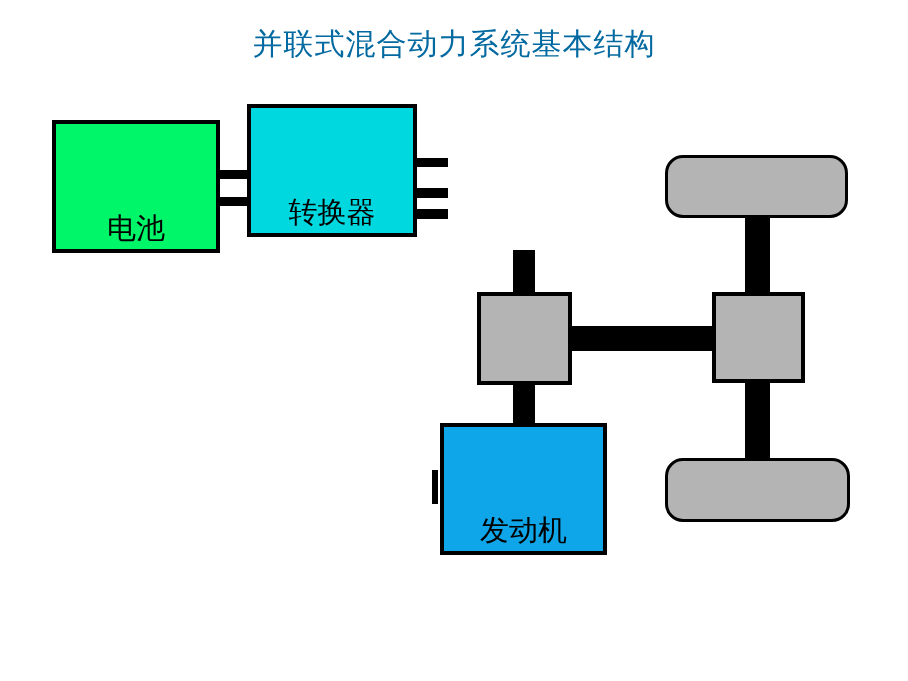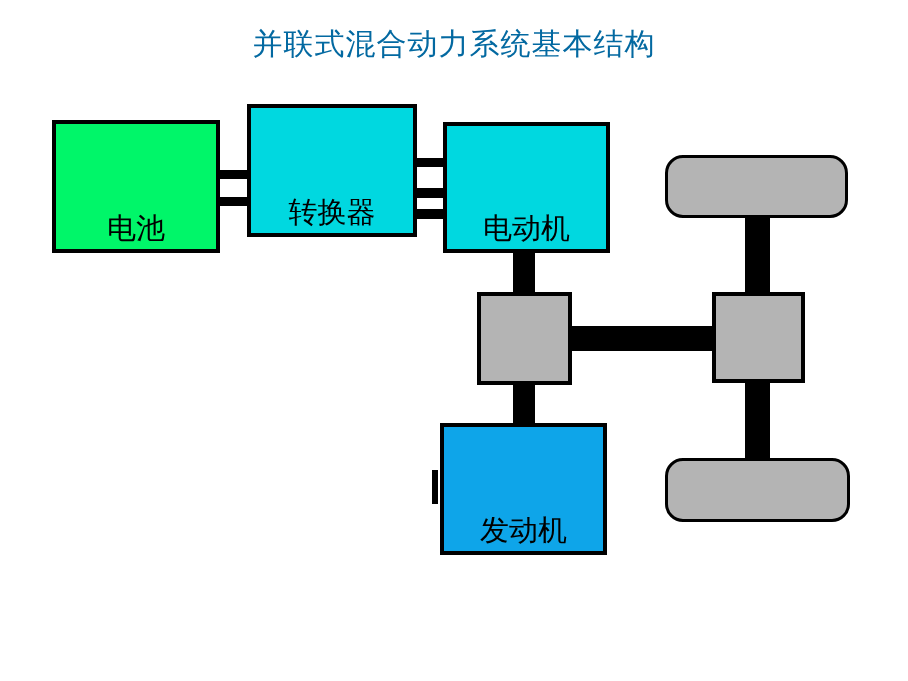--- a/index.html
+++ b/index.html
@@ -71,23 +71,20 @@
   <div class="bar engine-stub" style="background-color: rgb(0, 0, 0);"></div>
 
   <div class="node battery" style="background-color: rgb(0, 246, 105);">
     <span>电池</span>
   </div>
 
   <div class="node converter" style="background-color: rgb(0, 216, 224);">
     <span>转换器</span>
   </div>
 
-  <div class="node motor" style="background-color: rgb(0, 216, 224);">
-    <span>电动机</span>
-  </div>
 
   <div class="node gearbox" style="background-color: rgb(180, 180, 180);"></div>
 
   <div class="node differential" style="background-color: rgb(180, 180, 180);"></div>
 
   <div class="node engine" style="background-color: #0ea5e9;">
     <span>发动机</span>
   </div>
 
   <div class="wheel wheel-top" style="background-color: rgb(180, 180, 180);"></div>

